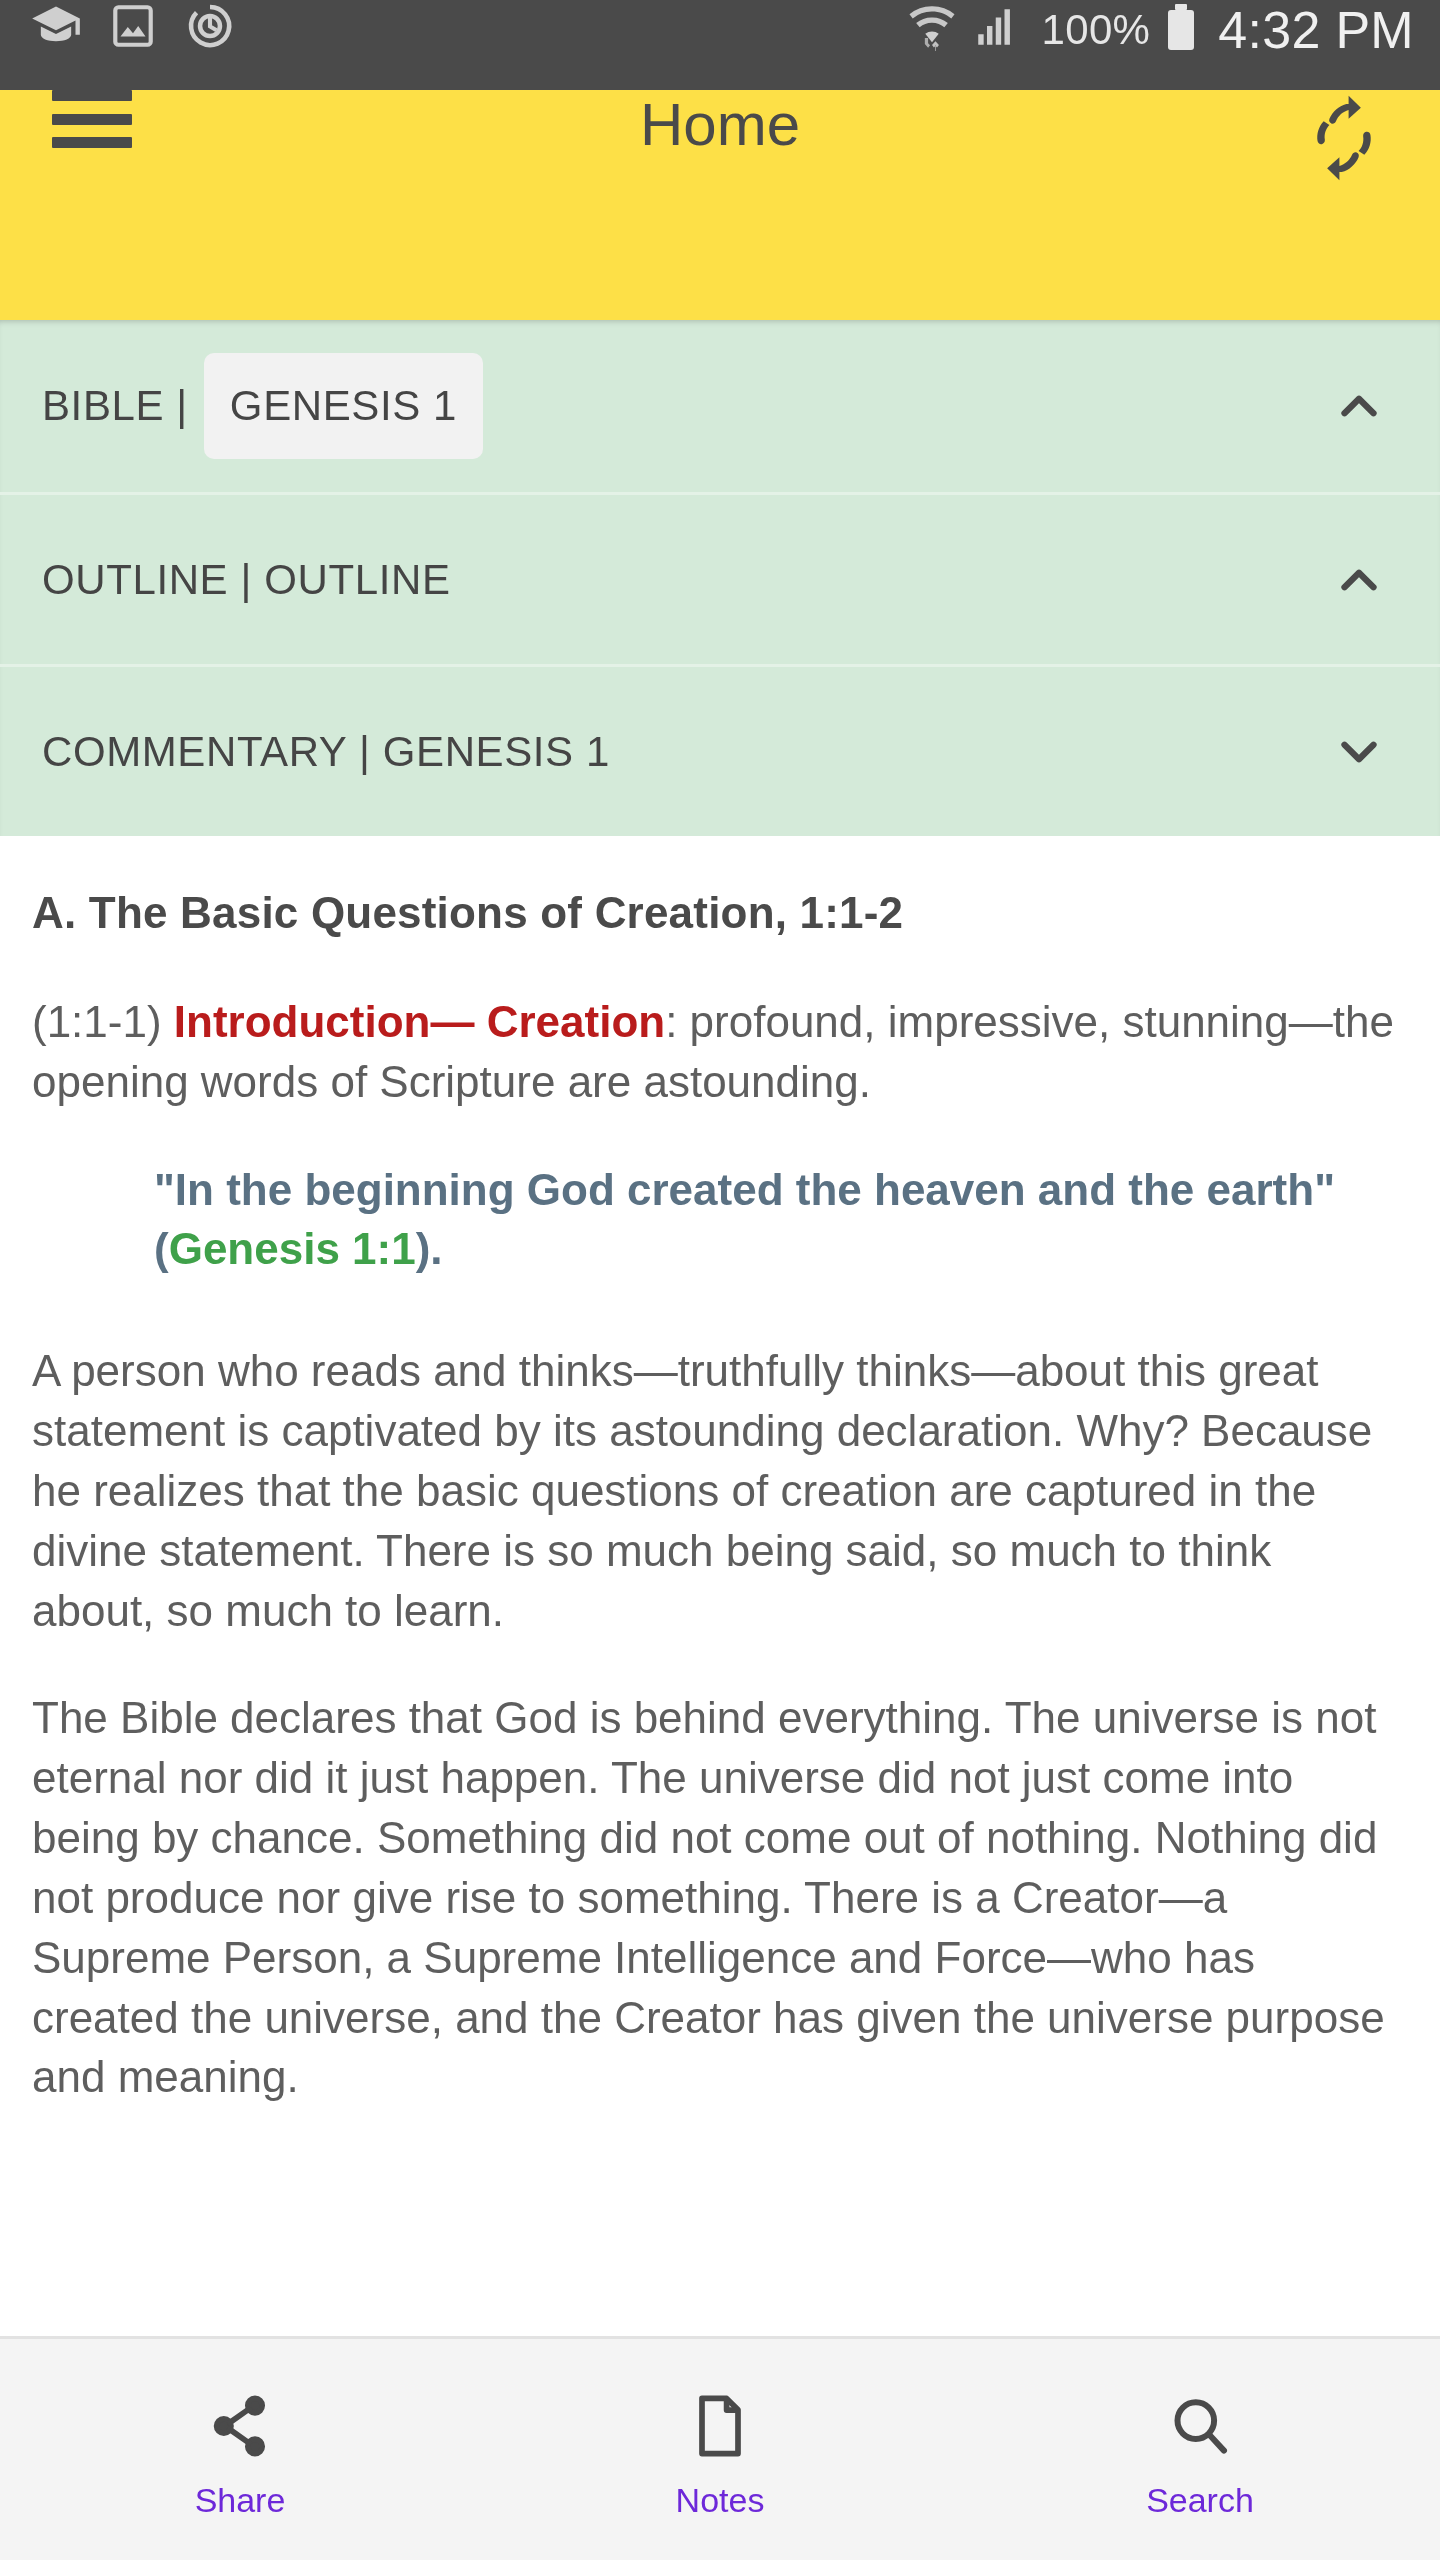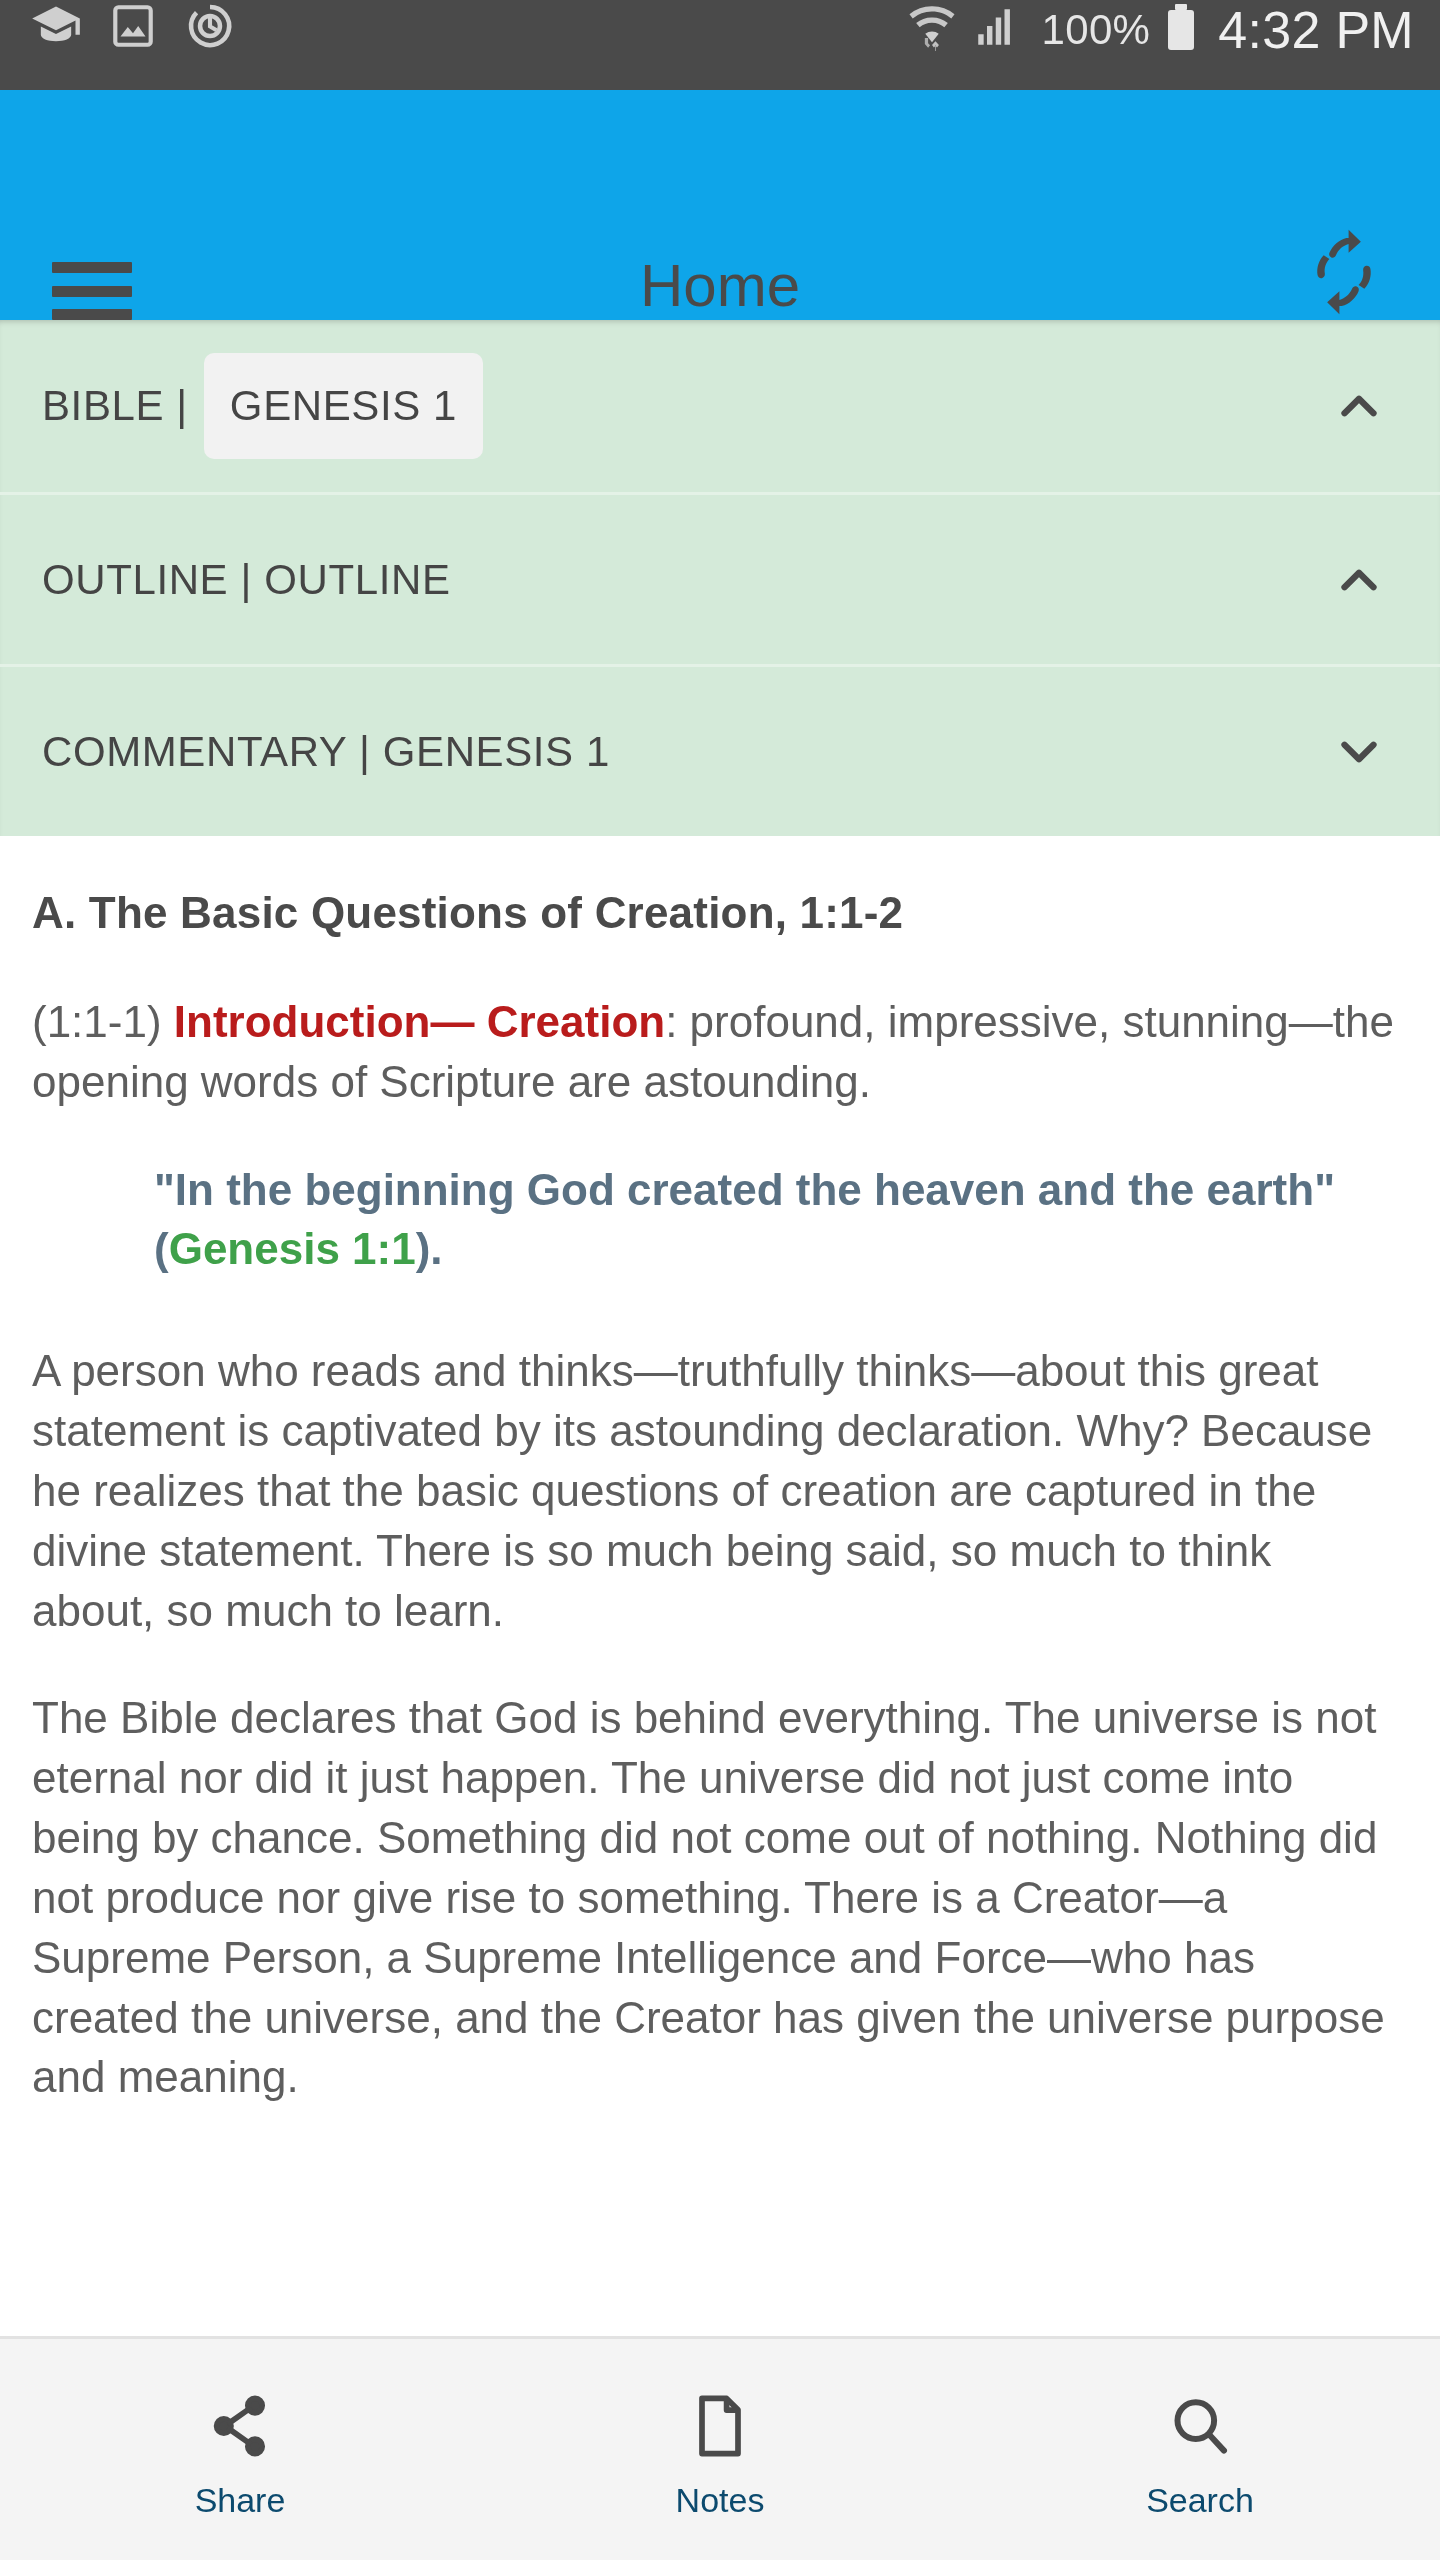--- a/index.html
+++ b/index.html
@@ -21,22 +21,22 @@
   .sb-right{ display:flex; align-items:center; gap:14px; }
   .sb-icon{ display:block; }
   .sb-pct{ font-size:42px; color:#e6e6e6; letter-spacing:.3px; margin-left:6px;}
   .sb-time{ font-size:52px; color:#f0f0f0; letter-spacing:.3px; margin-left:10px;}
   .batt{ width:26px; height:40px; position:relative; margin-left:4px;}
   .batt:before{ content:""; position:absolute; left:7px; top:-6px; width:12px; height:6px; background:#e6e6e6; border-radius:1px;}
   .batt:after{ content:""; position:absolute; left:0; top:0; width:26px; height:40px; background:#e6e6e6; border-radius:3px;}
 
   
   .appbar{
-    height:230px; background:#0ea5e9;
-    display:flex; align-items:flex-end; justify-content:space-between;
+    height:230px; background:#fde047;
+    display:flex; align-items:flex-start; justify-content:space-between;
     padding:0 48px 0 52px; position:relative;
   }
   .hamburger{ width:80px; height:58px; display:flex; flex-direction:column; justify-content:space-between; cursor:pointer;}
   .hamburger span{ display:block; height:11px; background:#4a4a4a; border-radius:1px;}
   .appbar-title{
     position:absolute; left:0; right:0; text-align:center;
     font-size:60px; color:#4a4a4a; font-weight:400; pointer-events:none;
   }
   .sync-btn{ width:96px; height:96px; display:flex; align-items:center; justify-content:center; cursor:pointer; z-index:2;}
 
@@ -88,21 +88,21 @@
   .bottomnav{
     position:absolute; left:0; bottom:0; width:1440px; height:224px;
     background:#f4f4f4; border-top:3px solid #e2e2e2;
     display:flex; align-items:center;
   }
   .nav-item{
     flex:1; display:flex; flex-direction:column; align-items:center;
     justify-content:center; gap:18px; cursor:pointer; height:100%;
     padding-top:10px;
   }
-  .nav-label{ font-size:34px; color:#0c4a6e; }
+  .nav-label{ font-size:34px; color:#6d28d9; }
   .nav-icon{ height:74px; display:flex; align-items:center; justify-content:center;}
 </style>
 </head>
 <body>
 
 <div class="statusbar">
   <div class="sb-left">
     <span class="sb-icon">
       <svg width="52" height="52" viewBox="0 0 24 24" fill="#cfcfcf">
           <path d="M12 3 1 8.5l11 5.5 9-4.5V16h2V8.5L12 3z"></path>

